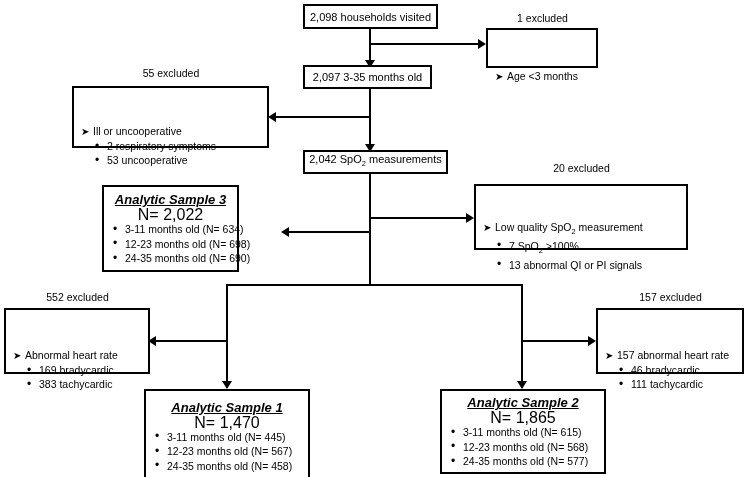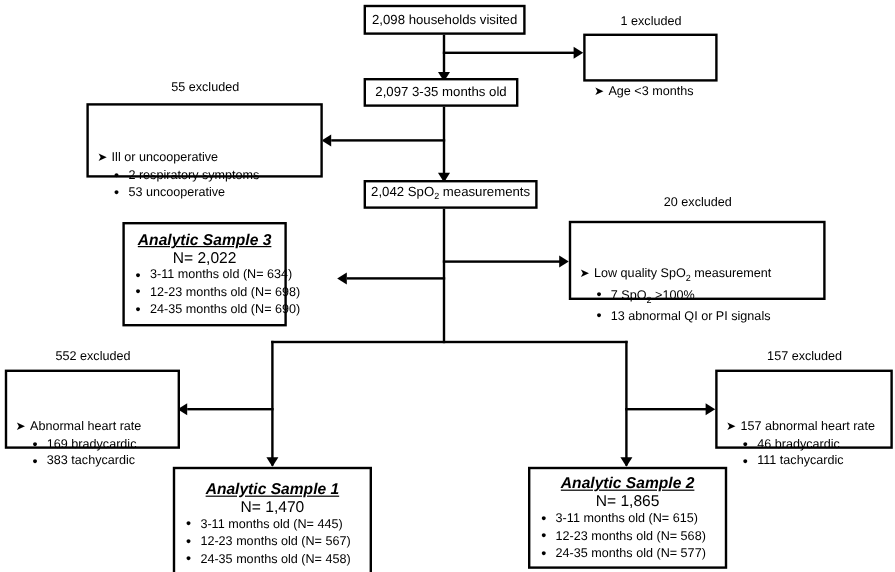--- a/index.html
+++ b/index.html
@@ -72,21 +72,21 @@
   .samp-title {
     font-size: 13px;
     font-weight: bold;
     font-style: italic;
     text-decoration: underline;
     text-align: center;
     line-height: 17px;
     white-space: nowrap;
   }
   .samp-n {
-    font-size: 13px;
+    font-size: 16px;
     text-align: center;
     line-height: 14px;
     white-space: nowrap;
   }
   .samp-item {
     font-size: 10.5px;
     line-height: 14.5px;
     white-space: nowrap;
     padding-left: 17px;
     position: relative;

